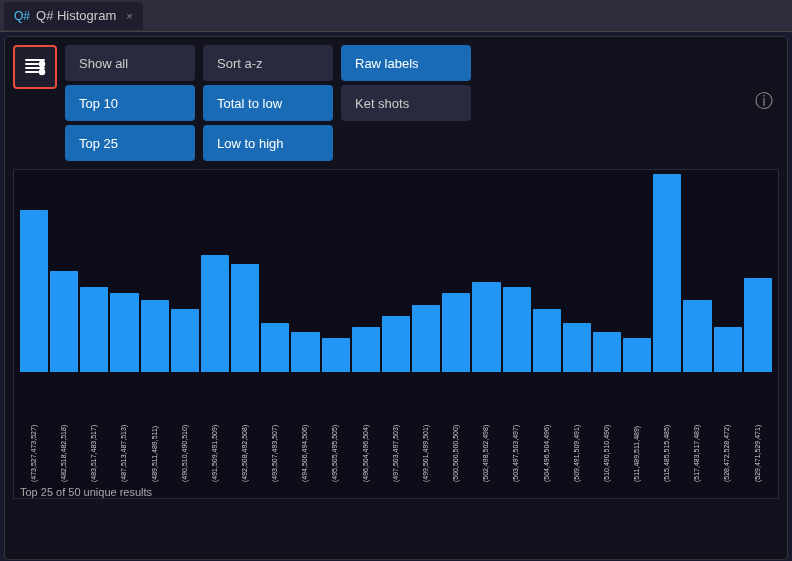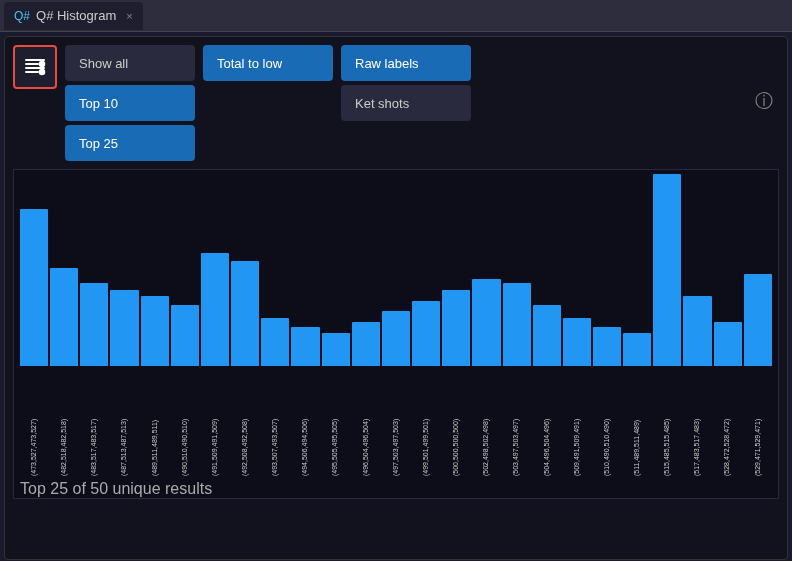--- a/index.html
+++ b/index.html
@@ -100,21 +100,21 @@
     }
     .info-icon {
       position: absolute;
       top: 52px;
       right: 14px;
       color: #888;
       font-size: 18px;
       cursor: pointer;
     }
     .chart-bottom-label {
-      font-size: 16px;
+      font-size: 11px;
       color: #aaa;
       margin-top: 4px;
       text-align: left;
     }
   </style>
 </head>
 <body>
 
 <div class="tab-bar">
   <div class="tab">
@@ -142,21 +142,23 @@
       </svg>
     </div>
 
     <div class="btn-group">
       <button class="btn">Show all</button>
       <button class="btn active">Top 10</button>
       <button class="btn active">Top 25</button>
     </div>
 
     <div class="btn-group">
+      <button class="btn">Sort a-z</button>
       <button class="btn active">Total to low</button>
+      <button class="btn active">Low to high</button>
     </div>
 
     <div class="btn-group">
       <button class="btn active">Raw labels</button>
       <button class="btn">Ket shots</button>
     </div>
 
     <div class="info-icon">ⓘ</div>
   </div>
 

